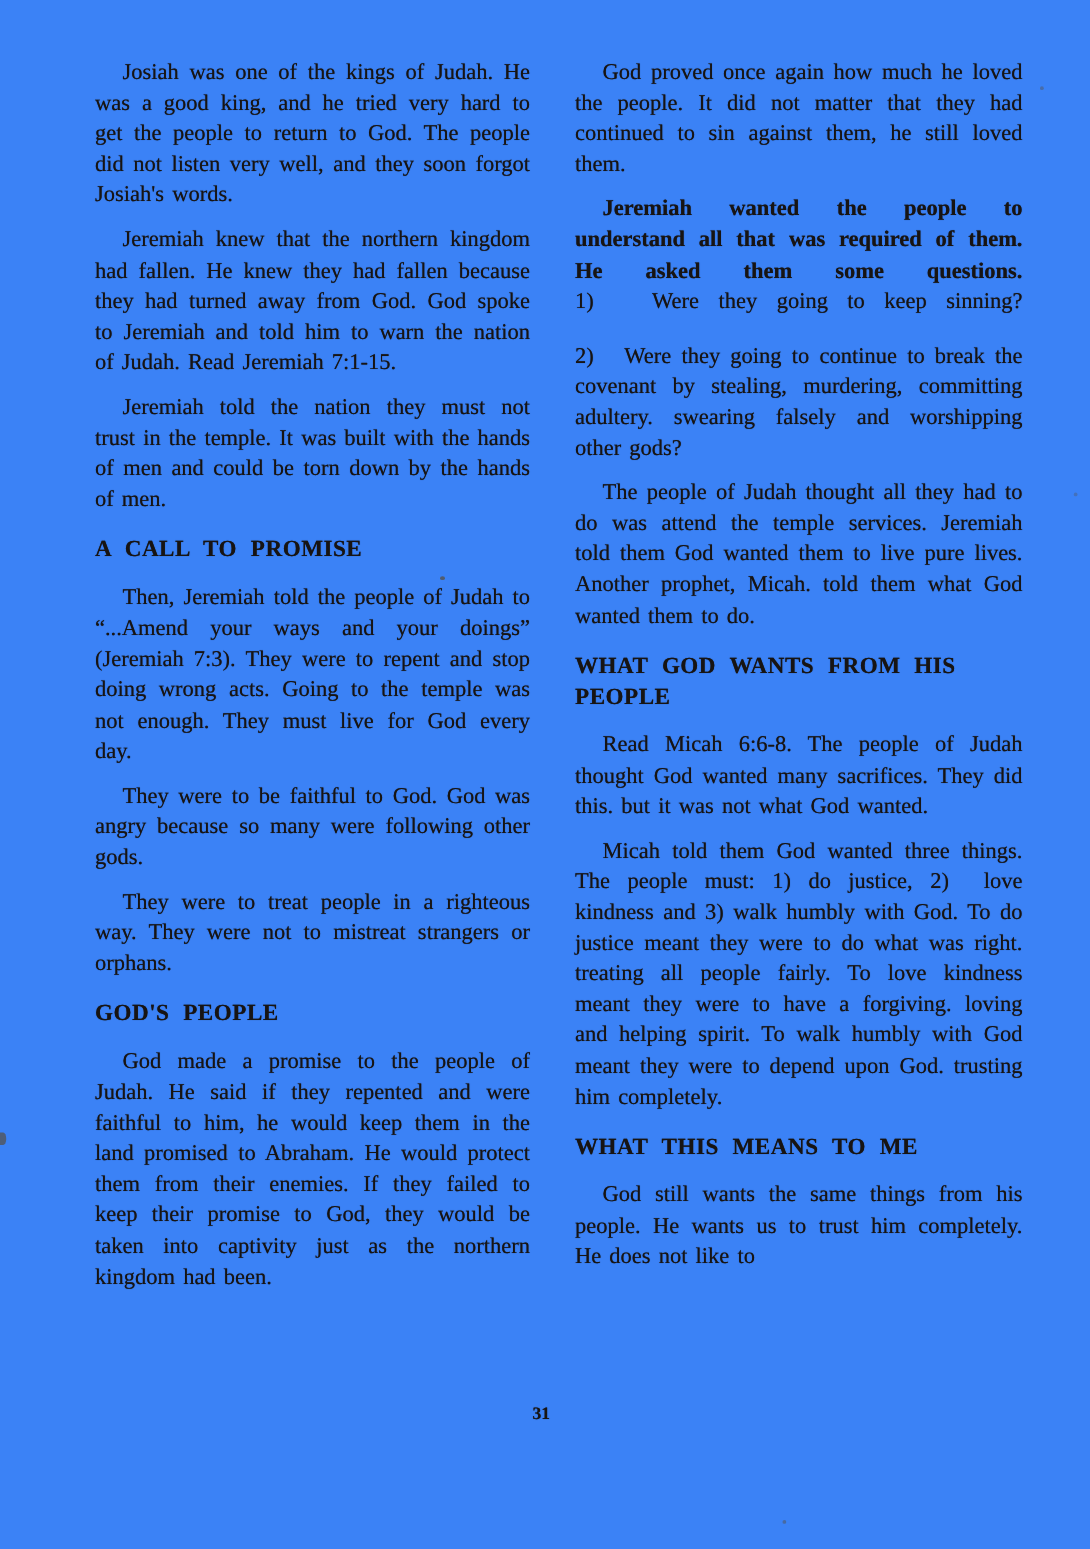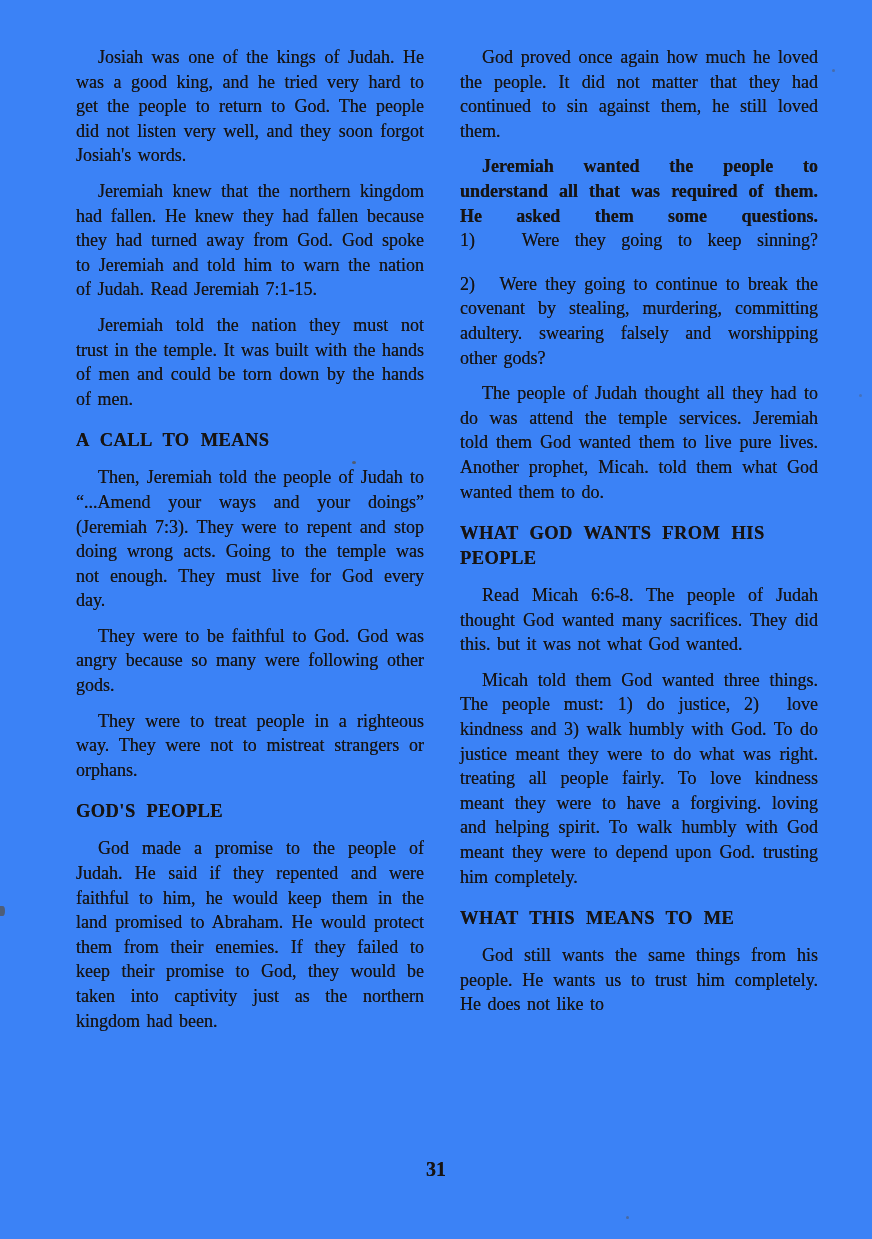--- a/index.html
+++ b/index.html
@@ -54,24 +54,23 @@
     text-align: left;
     text-align-last: left;
     text-indent: 0;
   }
   .col > :first-child { margin-top: 0; }
 
   .page-number {
     position: absolute;
     left: 426px;
     top: 1124px;
-    font-size: 20px;
+    font-size: 14px;
     font-weight: bold;
     text-shadow: 0 0 0.6px rgba(23, 20, 19, 0.8);
-    margin-top: 34px;
   }
 
   .speck {
     position: absolute;
     background: #56524e;
     border-radius: 50%;
   }
   .speck-edge   { left: 0px;   top: 906px;  width: 5px; height: 10px; opacity: 0.75; border-radius: 0 60% 60% 0; }
   .speck-a      { left: 352px; top: 461px;  width: 4px; height: 3px;  opacity: 0.8; }
   .speck-b      { left: 832px; top: 69px;   width: 3px; height: 3px;  opacity: 0.45; }
@@ -80,21 +79,21 @@
 </style>
 </head>
 <body>
 
 <div class="page">
 
   <div class="col col-left">
     <p class="para">Josiah was one of the kings of Judah. He was a good king, and he tried very hard to get the people to return to God. The people did not listen very well, and they soon forgot Josiah's words.</p>
     <p class="para">Jeremiah knew that the northern kingdom had fallen. He knew they had fallen because they had turned away from God. God spoke to Jeremiah and told him to warn the nation of Judah. Read Jeremiah 7:1-15.</p>
     <p class="para">Jeremiah told the nation they must not trust in the temple. It was built with the hands of men and could be torn down by the hands of men.</p>
-    <h2 class="heading">A CALL TO MEANS</h2>
+    <h2 class="heading">A CALL TO PROMISE</h2>
     <p class="para">Then, Jeremiah told the people of Judah to “...Amend your ways and your doings” (Jeremiah 7:3). They were to repent and stop doing wrong acts. Going to the temple was not enough. They must live for God every day.</p>
     <p class="para">They were to be faithful to God. God was angry because so many were following other gods.</p>
     <p class="para">They were to treat people in a righteous way. They were not to mistreat strangers or orphans.</p>
     <h2 class="heading">GOD'S PEOPLE</h2>
     <p class="para">God made a promise to the people of Judah. He said if they repented and were faithful to him, he would keep them in the land promised to Abraham. He would protect them from their enemies. If they failed to keep their promise to God, they would be taken into captivity just as the northern kingdom had been.</p>
   </div>
 
   <div class="col col-right">
     <p class="para">God proved once again how much he loved the people. It did not matter that they had continued to sin against them, he still loved them.</p>
     <p class="para tight">Jeremiah wanted the people to understand all that was required of them. He asked them some questions.</p>

